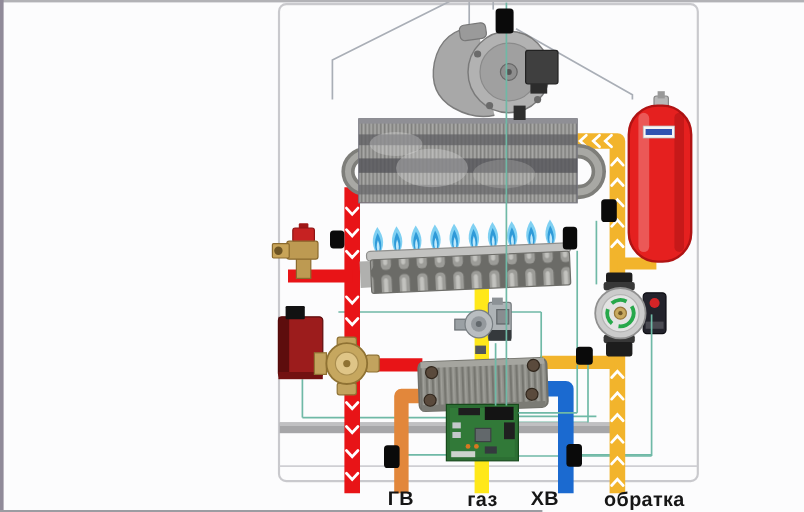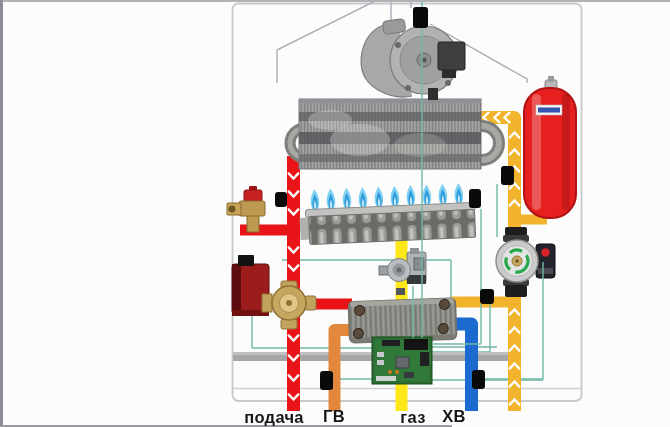--- a/index.html
+++ b/index.html
@@ -276,18 +276,18 @@
     <rect x="480" y="289" width="14" height="15" rx="3"></rect>
     <rect x="320" y="371" width="13" height="19" rx="3"></rect>
     <rect x="472" y="370" width="13" height="19" rx="3"></rect>
   </g>
 </svg>
 
 <div class="edge" style="left:0;top:0;width:670px;height:2px;"></div>
 <div class="edge" style="left:0;top:0;width:3px;height:427px;background:#908a99;"></div>
 <div class="edge" style="left:0;top:425px;width:452px;height:2px;background:#9c9ca2;"></div>
 
-<div class="pipe-label" style="left:236px;top:409px;width:76px;">подача</div>
 <div class="pipe-label" style="left:314px;top:408px;width:40px;">ГВ</div>
-<div class="pipe-label" style="left:393px;top:409px;width:40px;">газ</div>
+<div class="pipe-label" style="left:382px;top:409px;width:40px;">газ</div>
 <div class="pipe-label" style="left:434px;top:408px;width:40px;">ХВ</div>
+<div class="pipe-label" style="left:501px;top:409px;width:72px;">обратка</div>
 
 </div>
 
 </body></html>

